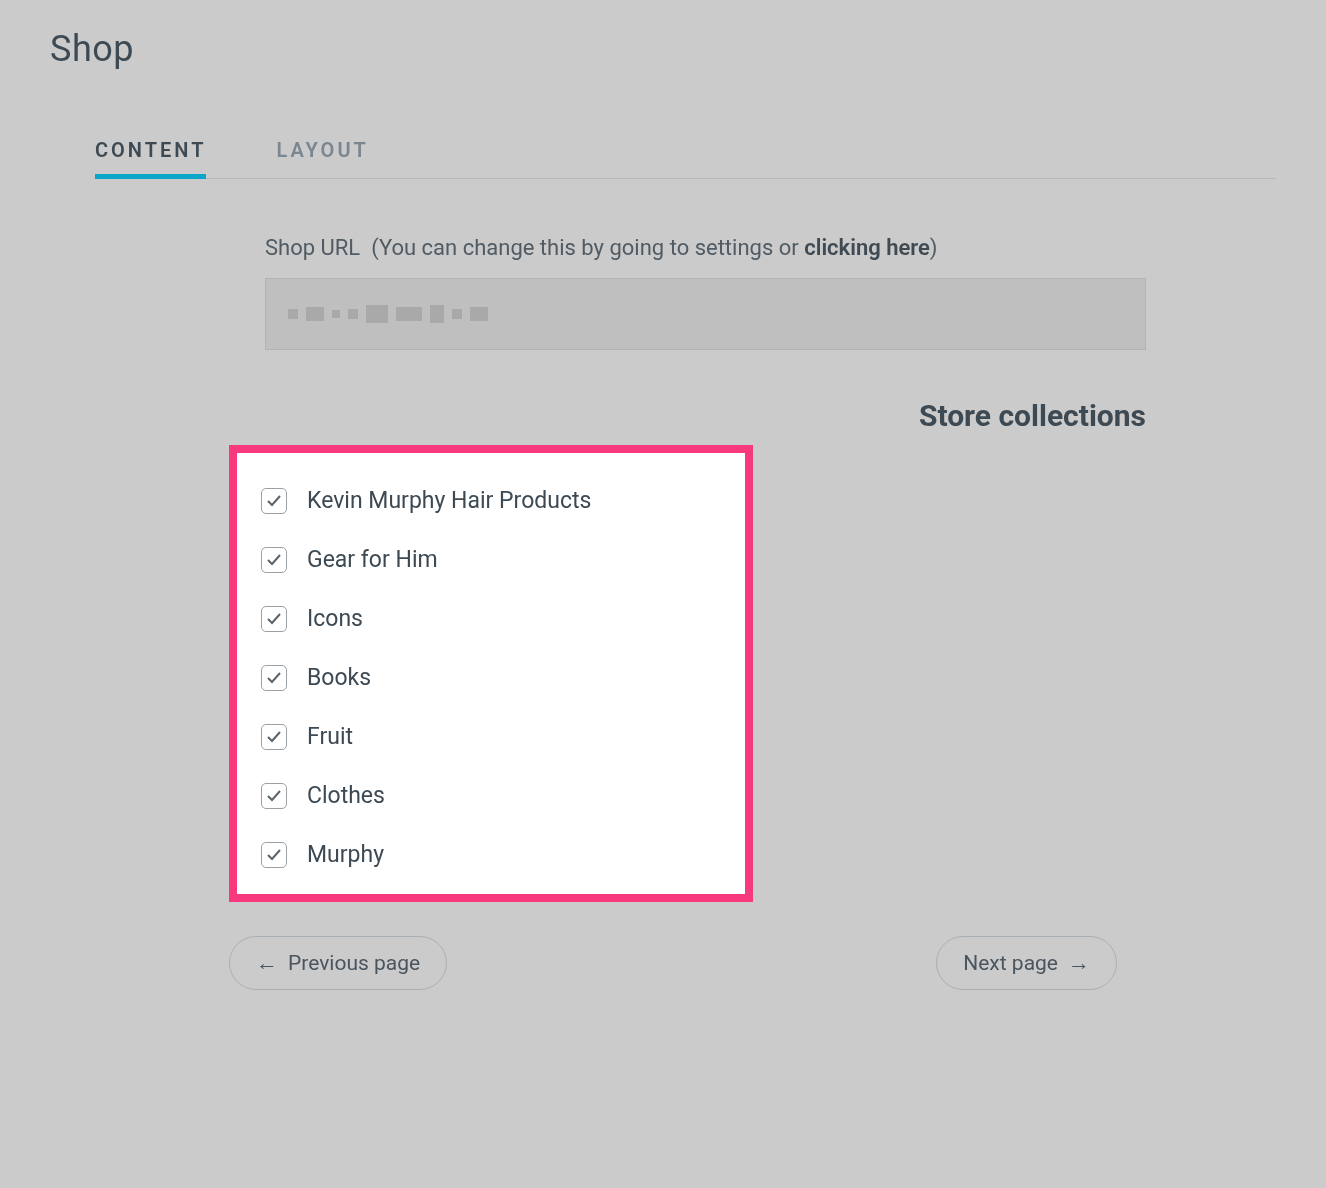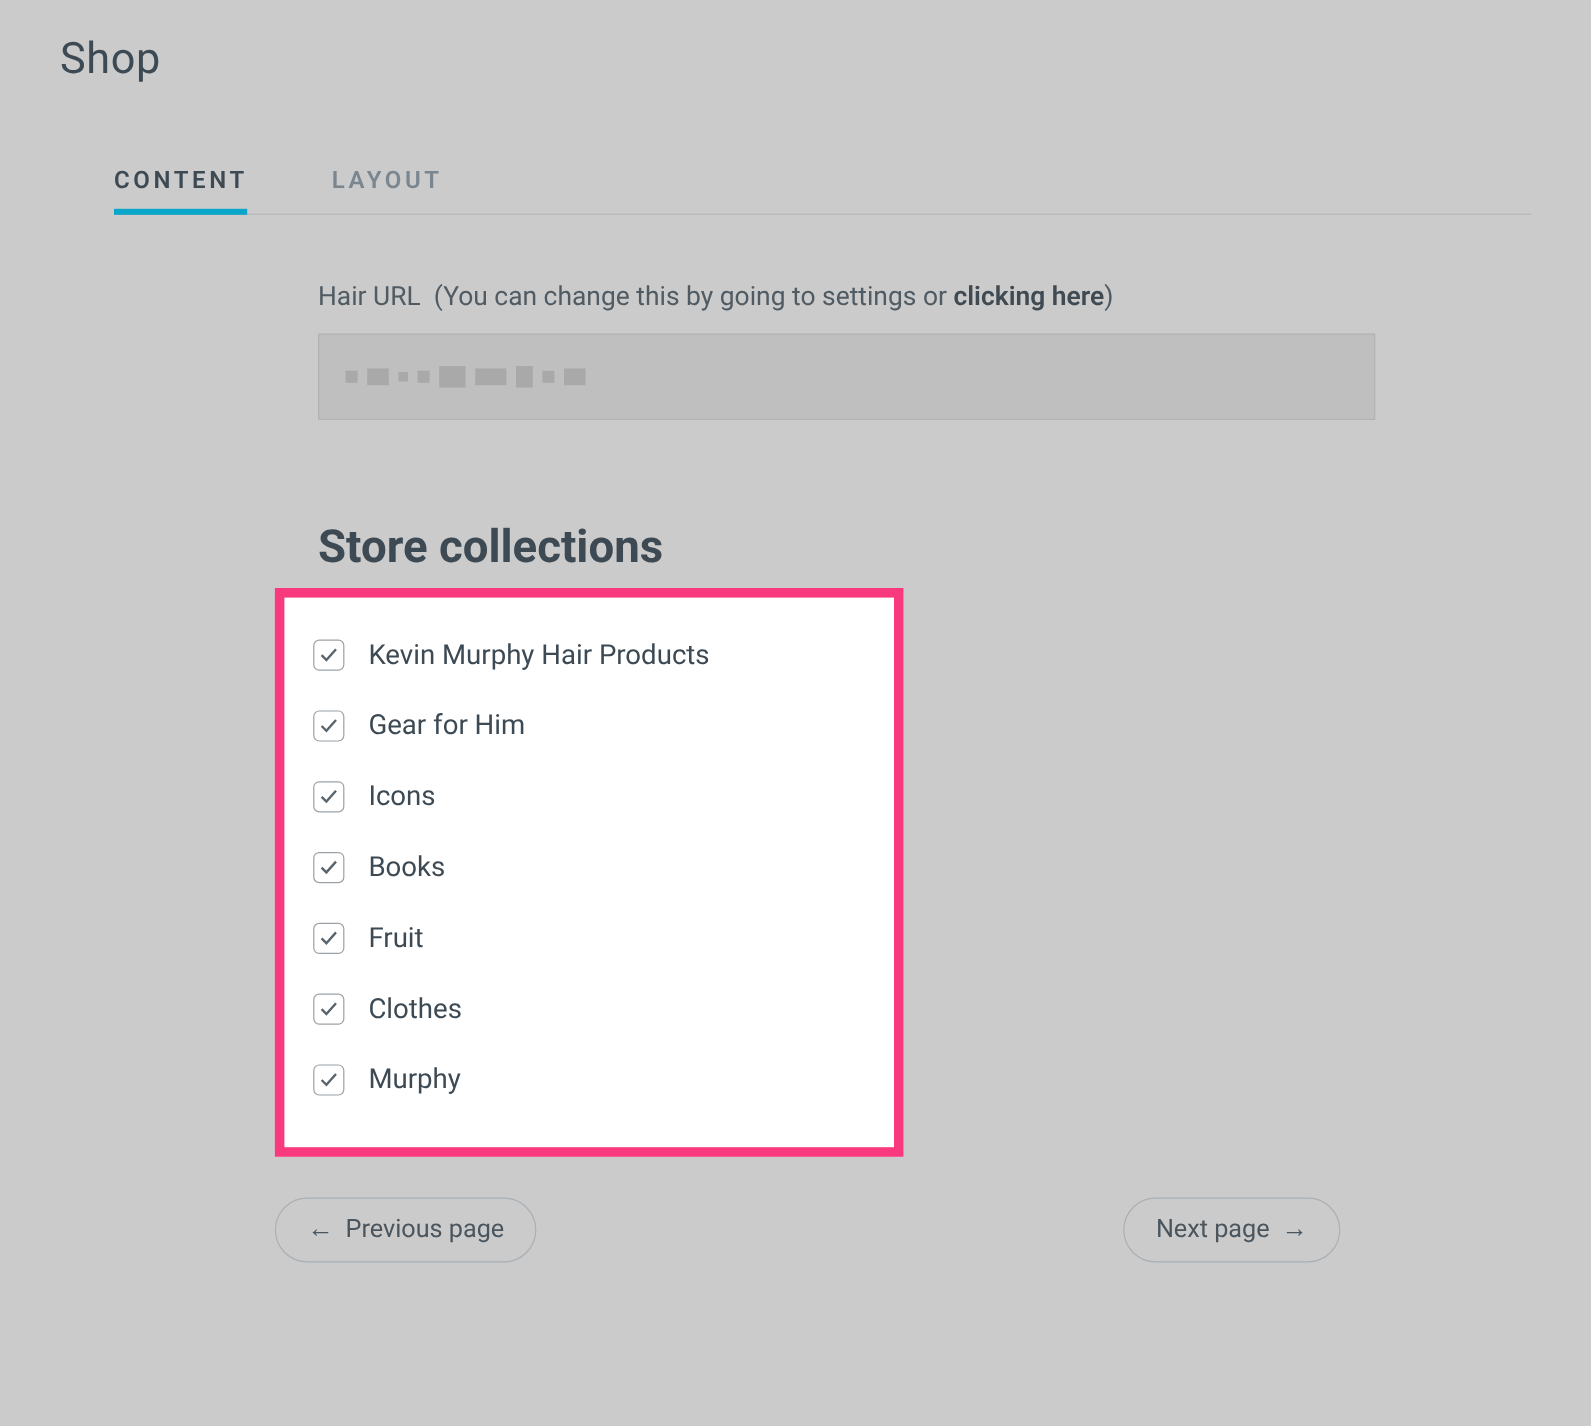--- a/index.html
+++ b/index.html
@@ -71,36 +71,37 @@
     display: flex;
     align-items: center;
     padding-left: 22px;
     gap: 8px;
   }
   .blur-chunk {
     background: #a9a9a9;
     height: 14px;
   }
   .section-heading {
-    font-size: 38px;
-    color: #3d4a54;
-    margin-top: 84px;
+    font-size: 30px;
+    color: #3d4a54;
+    margin-top: 48px;
     margin-bottom: 12px;
+    text-align: right;
   }
   .section-sub {
     font-size: 21px;
     color: #5f6a73;
     margin-bottom: 28px;
   }
   .highlight-box {
     border: 8px solid #f8397d;
     background: #ffffff;
     width: 524px;
     margin-left: -36px;
-    padding: 18px 18px 27px 18px;
+    padding: 18px 18px 10px 18px;
   }
   .check-row {
     display: flex;
     align-items: center;
     gap: 20px;
     padding: 16px 6px;
   }
   .checkbox {
     width: 26px;
     height: 26px;
@@ -149,21 +150,21 @@
 <div class="page">
   <h1 class="page-title">Shop</h1>
 
   <div class="tabs">
     <div class="tab active">CONTENT</div>
     <div class="tab">LAYOUT</div>
   </div>
 
   <div class="content-area">
     <div class="store-url-label">
-      <span>Hair URL</span>
+      <span>Shop URL</span>
       &nbsp;<span>(You can change this by going to settings or </span><span class="link">clicking here</span><span>)</span>
     </div>
 
     <div class="url-box">
       <span class="blur-chunk" style="width:10px;height:10px"></span>
       <span class="blur-chunk" style="width:18px"></span>
       <span class="blur-chunk" style="width:8px;height:8px"></span>
       <span class="blur-chunk" style="width:10px;height:10px"></span>
       <span class="blur-chunk" style="width:22px;height:18px"></span>
       <span class="blur-chunk" style="width:26px"></span>

